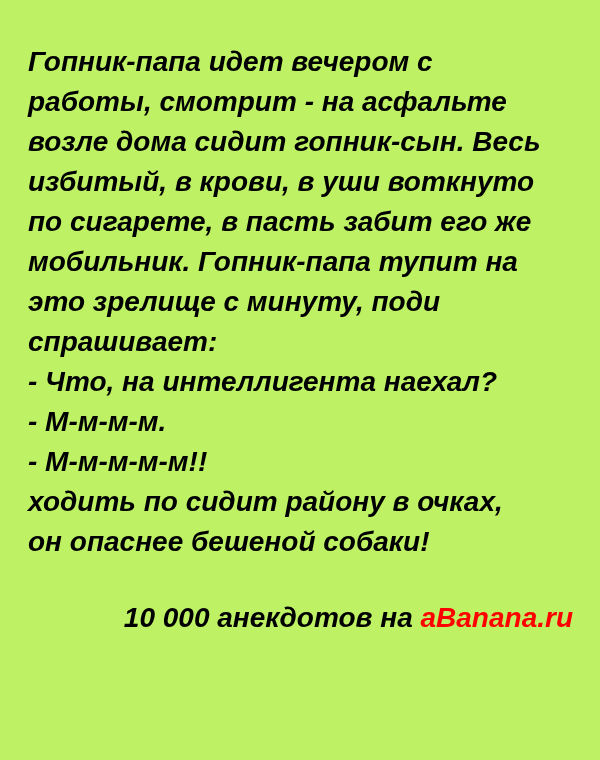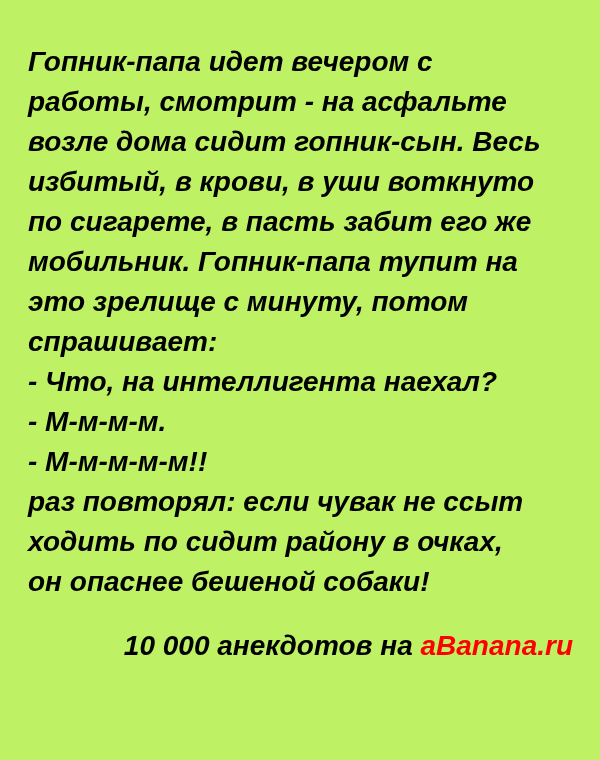--- a/index.html
+++ b/index.html
@@ -20,21 +20,21 @@
     padding: 42px 28px 0 28px;
   }
   .joke .line {
     font-size: 28px;
     line-height: 40px;
     font-weight: bold;
     color: #000000;
     white-space: nowrap;
   }
   .footer {
-    margin-top: 24px;
+    margin-top: 36px;
     padding-right: 27px;
     text-align: right;
     font-size: 28px;
     line-height: 40px;
     font-weight: bold;
     color: #000000;
     white-space: nowrap;
   }
   .footer .brand {
     color: #ff0000;
@@ -44,26 +44,25 @@
 <body>
 
 <div class="page">
   <div class="joke">
     <div class="line">Гопник-папа идет вечером с</div>
     <div class="line">работы, смотрит - на асфальте</div>
     <div class="line">возле дома сидит гопник-сын. Весь</div>
     <div class="line">избитый, в крови, в уши воткнуто</div>
     <div class="line">по сигарете, в пасть забит его же</div>
     <div class="line">мобильник. Гопник-папа тупит на</div>
-    <div class="line">это зрелище с минуту, потом</div>
+    <div class="line">это зрелище с минуту, поди</div>
     <div class="line">спрашивает:</div>
     <div class="line">- Что, на интеллигента наехал?</div>
     <div class="line">- М-м-м-м.</div>
     <div class="line">- М-м-м-м-м!!</div>
-    <div class="line">раз повторял: если чувак не ссыт</div>
     <div class="line">ходить по сидит району в очках,</div>
     <div class="line">он опаснее бешеной собаки!</div>
   </div>
 
   <div class="footer">
     <span>10 000 анекдотов на </span><span class="brand">aBanana.ru</span>
   </div>
 </div>
 
 </body></html>

